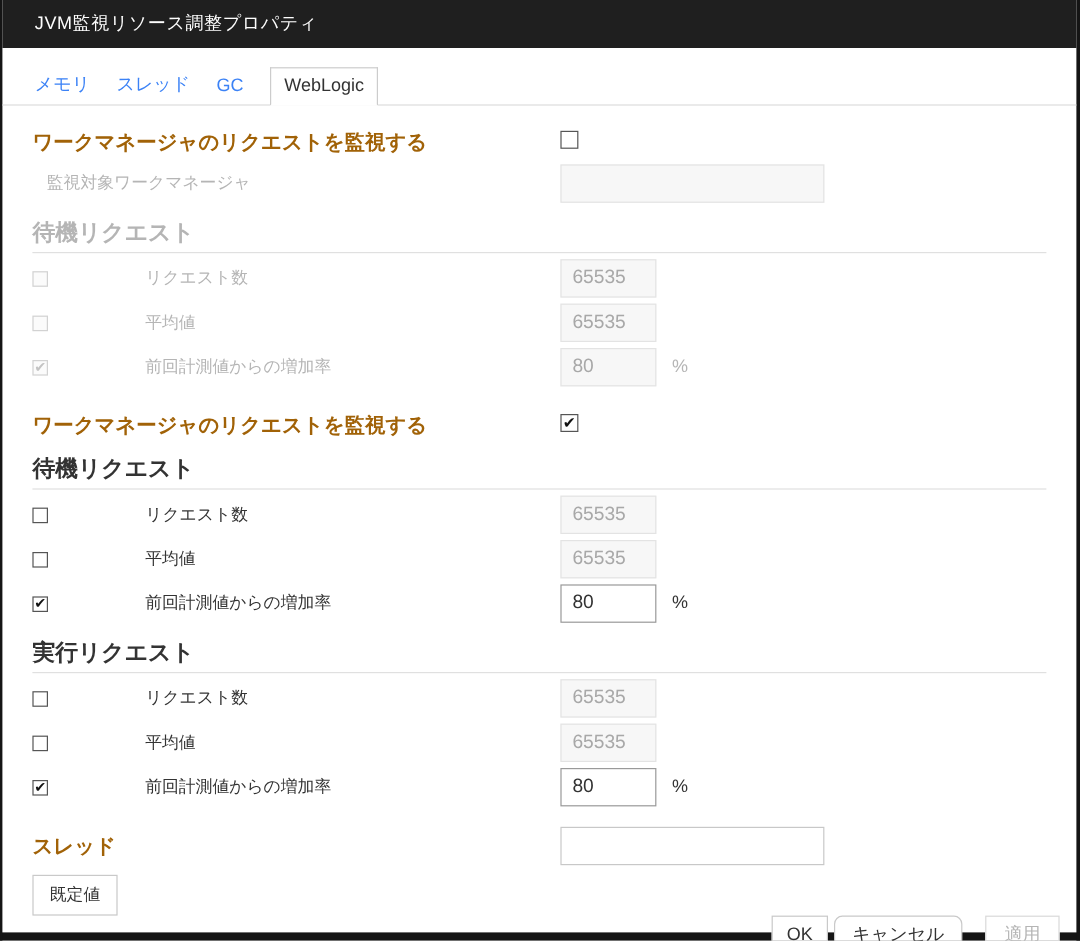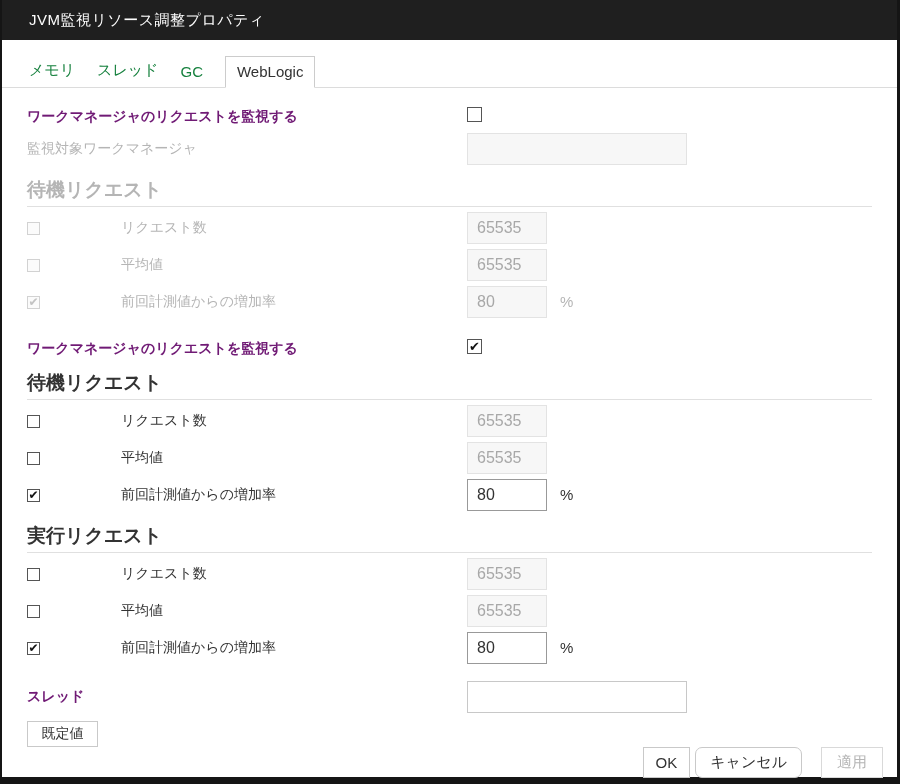--- a/index.html
+++ b/index.html
@@ -23,37 +23,37 @@
     padding-left: 27px; letter-spacing: .5px;
   }
   .tabbar {
     flex: none;
     margin-top: 15px;
     padding-left: 27px;
     border-bottom: 1px solid #dcdcdc;
     display: flex; align-items: flex-end;
   }
   .tab {
-    font-size: 15px; color: #15803d;
+    font-size: 15px; color: #3b82f6;
     padding: 6px 0 7px 0; margin-right: 22px;
     cursor: pointer; white-space: nowrap;
   }
   .tab.active {
     color: #333; background: #fff;
     border: 1px solid #ccc; border-bottom: 1px solid #fff;
     margin-bottom: -1px; padding: 6px 11px 7px 11px;
   }
   .content { flex: 1; padding: 0 25px; }
   .grid-row { display: grid; grid-template-columns: 440px 1fr; align-items: center; }
   .row-monitor { margin-top: 19px; min-height: 18px; }
   .row-monitor2 { margin-top: 21px; min-height: 18px; }
   .row-target { margin-top: 7px; }
-  .lbl-bold { font-size: 14px; font-weight: bold; color: #701a75; }
+  .lbl-bold { font-size: 17px; font-weight: bold; color: #a16207; }
   .lbl { font-size: 14px; color: #333; }
-  .lbl-dis { color: #b5b5b5; }
+  .lbl-dis { color: #b5b5b5; margin-left: 12px; }
   .section-h {
     margin-top: 12px; padding-bottom: 3px;
     border-bottom: 1px solid #e0e0e0;
     font-size: 19px; font-weight: bold; color: #333;
   }
   .section-h.dim { color: #b5b5b5; }
   .field-row { margin-top: 5px; }
   .col-label { display: flex; align-items: center; gap: 20px; }
   .col-label .lbl, .col-label .lbl-dis { margin-left: 61px; font-size: 14px; }
   .cb {
@@ -75,21 +75,21 @@
     font-family: "Liberation Sans", "DejaVu Sans", sans-serif;
     font-size: 16px; color: #333; padding: 0 9px;
   }
   .inp-sm { width: 80px; }
   .inp-lg { width: 220px; }
   .inp.dis { background: #f7f7f7; border-color: #e3e3e3; color: #a8a8a8; }
   .inp.lite { border-color: #c8c8c8; }
   .unit { font-size: 15px; color: #333; margin-left: 13px; }
   .unit.dim { color: #b5b5b5; }
   .default-btn {
-    margin-top: 8px; width: 71px; height: 26px;
+    margin-top: 8px; width: 71px; height: 34px;
     background: #fff; border: 1px solid #c9c9c9;
     font-family: inherit; font-size: 14px; color: #333; cursor: pointer;
   }
   .footer {
     flex: none; margin-top: auto;
     display: flex; justify-content: flex-end; align-items: center;
     padding: 0 14px 6px 0;
   }
   .btn {
     height: 31px; margin-left: 5px; padding: 0 12px;

